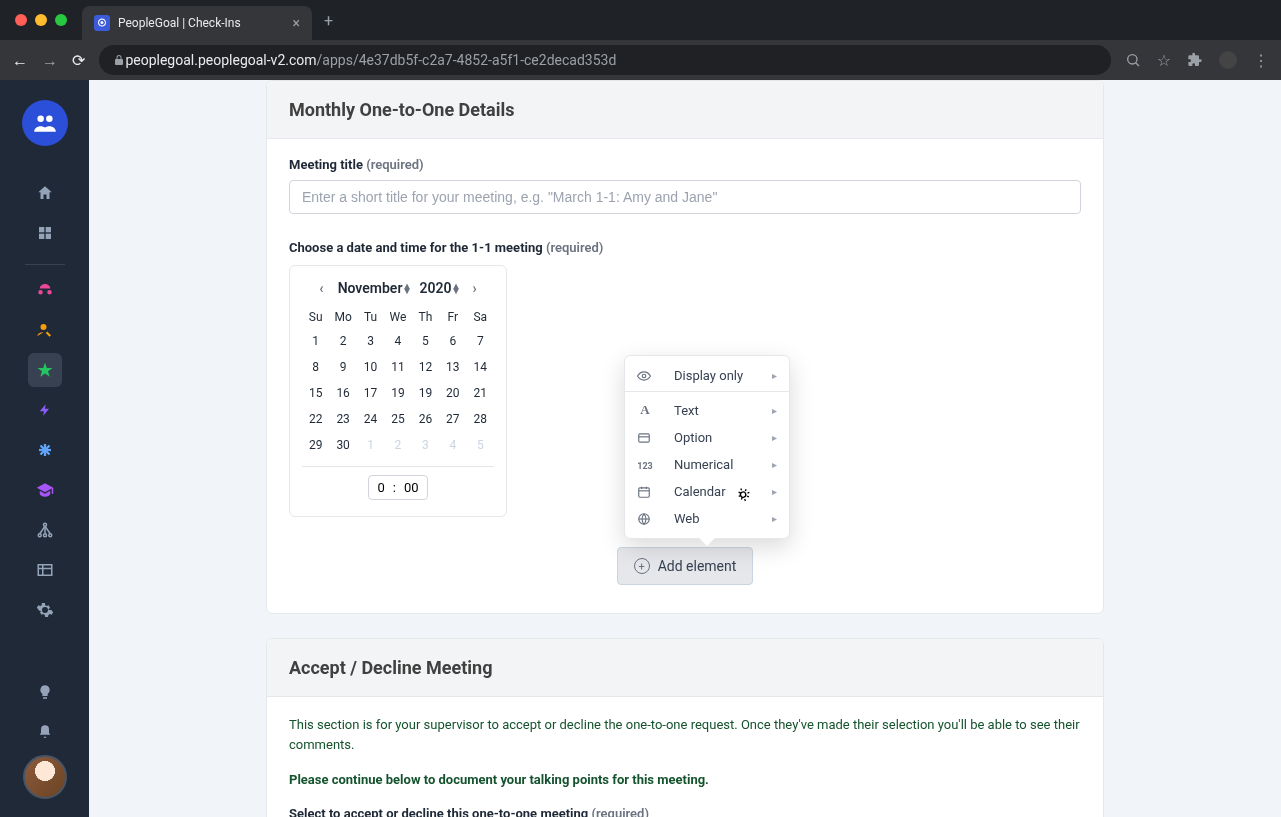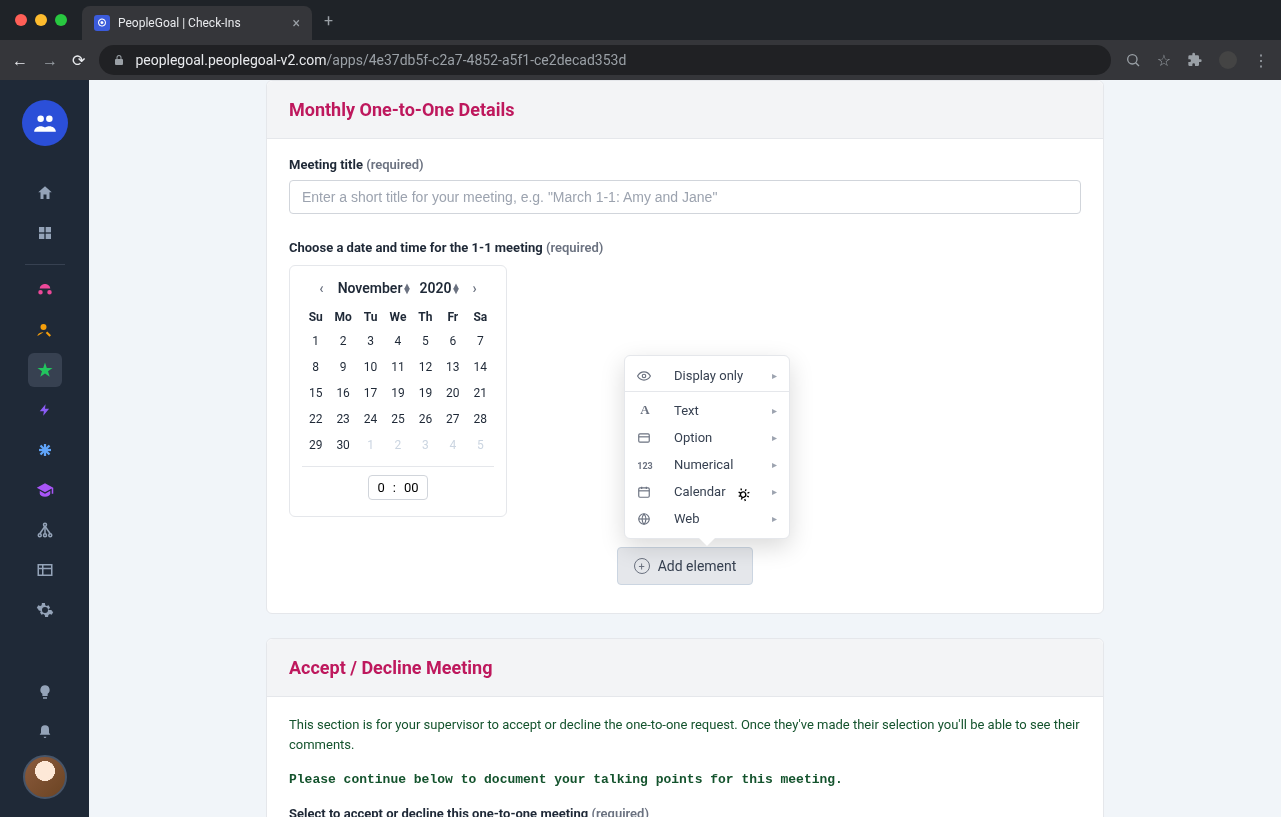--- a/index.html
+++ b/index.html
@@ -13,76 +13,76 @@
 .light.red { background: #ff5f57; }
 .light.yellow { background: #febc2e; }
 .light.green { background: #28c840; }
 .tab { background: #35363a; height: 34px; display: flex; align-items: center; padding: 0 12px; border-radius: 8px 8px 0 0; min-width: 230px; gap: 8px; color: #e8eaed; font-size: 12px; margin-top: 6px;}
 .tab-favicon { width: 16px; height: 16px; background: #3b5bdb; border-radius: 3px; display:flex;align-items:center;justify-content:center;color:#fff;font-size:9px;font-weight:bold;}
 .tab-close { margin-left: auto; color: #9aa0a6; font-size: 14px;}
 .new-tab { color: #9aa0a6; margin-left: 12px; font-size: 16px; }
 .addr-bar { height: 40px; background: #35363a; display: flex; align-items: center; padding: 0 12px; gap: 14px; }
 .nav-btn { color: #9aa0a6; font-size: 16px; }
 .nav-btn.active { color: #e8eaed; }
-.url-box { flex: 1; background: #202124; border-radius: 20px; height: 30px; display: flex; align-items: center; padding: 0 14px; color: #9aa0a6; font-size: 14px; gap: 10px;}
+.url-box { flex: 1; background: #202124; border-radius: 20px; height: 30px; display: flex; align-items: center; padding: 0 14px; color: #9aa0a6; font-size: 14px; }
 .url-domain { color: #e8eaed; }
 .addr-icons { display: flex; gap: 16px; color: #9aa0a6; align-items:center;}
 .addr-icons .ext { width:18px;height:18px;background:#444;border-radius:50%;}
 
 
 .app { display: flex; height: 737px; }
 .sidebar { width: 89px; background: #1f2937; display: flex; flex-direction: column; align-items: center; padding-top: 20px; gap: 0;}
 .logo { width: 46px; height: 46px; background: #2b4fd8; border-radius: 50%; display:flex;align-items:center;justify-content:center;color:#fff;font-size:20px;margin-bottom:30px;}
 .side-ico { width: 34px; height: 34px; display: flex; align-items: center; justify-content: center; color: #94a3b8; margin-bottom: 6px; font-size:16px; border-radius:6px;}
 .side-ico.active { background: #374151; }
 .side-ico.green { color: #22c55e; }
 .side-ico.pink { color: #ec4899; }
 .side-ico.orange { color: #f59e0b; }
 .side-ico.blue { color: #60a5fa; }
 .side-sep { width: 40px; height: 1px; background: #374151; margin: 8px 0; }
 .side-spacer { flex: 1; }
 .avatar { width: 44px; height: 44px; border-radius: 50%; background: linear-gradient(135deg,#fbbf24,#f472b6); border:2px solid #475569; margin-bottom:18px; background-image: radial-gradient(circle at 50% 35%, #fde8d7 30%, transparent 31%), linear-gradient(135deg,#8b5a3c,#6b4423);}
 
 .content { flex: 1; background: #f1f5f9; overflow-y: auto; padding: 0 0 40px 0; }
 .card { background: #fff; border: 1px solid #e5e7eb; border-radius: 6px; margin: 0 auto; width: 838px; margin-bottom: 24px;}
-.card-head { background: #f3f4f6; padding: 18px 22px; border-bottom: 1px solid #e5e7eb; font-size: 18px; font-weight: 700; color: #be185d; border-radius:6px 6px 0 0;}
+.card-head { background: #f3f4f6; padding: 18px 22px; border-bottom: 1px solid #e5e7eb; font-size: 18px; font-weight: 700; color: #404040; border-radius:6px 6px 0 0;}
 .card-body { padding: 18px 22px 28px; }
 .field-label { font-size: 13px; font-weight: 700; color: #1f2937; margin-bottom: 8px; }
 .required { color: #6b7280; font-weight: 600; }
 .text-input { width: 100%; border: 1px solid #d1d5db; border-radius: 4px; padding: 8px 12px; font-size: 14px; color: #374151; }
 .text-input::placeholder { color: #9ca3af; }
 
 .calendar { border: 1px solid #e5e7eb; border-radius: 6px; width: 218px; padding: 14px 12px 16px; margin-top:10px;}
 .cal-head { display: flex; align-items: center; justify-content: center; gap: 10px; font-size: 14px; font-weight: 600; color: #1f2937; margin-bottom:10px;}
 .cal-nav { color: #6b7280; cursor:pointer; padding:0 4px;}
 .cal-sel { display:flex; align-items:center; gap:2px;}
 .sort-ico { font-size:10px; color:#6b7280; display:inline-flex; flex-direction:column; line-height:5px;}
 .cal-grid { display: grid; grid-template-columns: repeat(7, 1fr); text-align: center; font-size: 12px; }
-.cal-dow { font-weight: 700; color: #1f2937; padding: 4px 0; }
+.cal-dow { font-weight: 400; color: #1f2937; padding: 4px 0; }
 .cal-day { padding: 6px 0; color: #1f2937; cursor:pointer;}
 .cal-day.muted { color: #cbd5e1; }
 .cal-hr { border:none; border-top:1px solid #e5e7eb; margin:8px 0;}
 .time-row { display:flex; justify-content:center; }
 .time-box { border:1px solid #d1d5db; border-radius:4px; padding:4px 8px; display:flex; gap:8px; font-size:13px; align-items:center;}
 
 .popover-wrap { position: relative; }
 .popover { position: absolute; left: 335px; top: -162px; width: 166px; background: #fff; border: 1px solid #e5e7eb; border-radius: 6px; box-shadow: 0 8px 24px rgba(0,0,0,0.15); padding: 6px 0;}
 .popover::after { content:''; position:absolute; bottom:-8px; left:50%; transform:translateX(-50%); border:8px solid transparent; border-top-color:#fff; border-bottom:none;}
 .pop-item { display: flex; align-items: center; padding: 6px 12px; font-size: 13px; color: #374151; gap: 21px; cursor:pointer;}
 .pop-item:first-child { border-bottom:1px solid #e5e7eb; padding-bottom:8px; margin-bottom:4px;}
 .pop-ico { width: 16px; color: #6b7280; font-size: 13px; text-align:center;}
 .pop-chev { margin-left: auto; color: #9ca3af; font-size: 10px; }
 .cursor-ico { position:absolute; left:448px; top:-32px; font-size:14px; color:#000; transform:rotate(-20deg);}
 
 .add-elem-row { display:flex; justify-content:center; margin-top:30px;}
 .add-elem { background: #e5e7eb; border: 1px solid #cbd5e1; border-radius: 4px; padding: 10px 16px; display:flex; align-items:center; gap:8px; font-size:14px; color:#374151; cursor:pointer;}
 .add-plus { width:16px;height:16px;border:1.5px solid #6b7280;border-radius:50%;display:flex;align-items:center;justify-content:center;font-size:11px;color:#6b7280;}
 
 .desc { font-size: 13px; color: #14532d; line-height: 1.5; margin-bottom: 16px;}
-.desc.bold { font-weight: 700; font-family: Liberation Mono, monospace; }
+.desc.bold { font-weight: 700; }
 
 svg { display:block; }
 </style>
 </head>
 <body>
 
 <div class="browser-chrome">
   <div class="tab-bar">
     <div class="traffic-lights">
       <div class="light red"></div>

